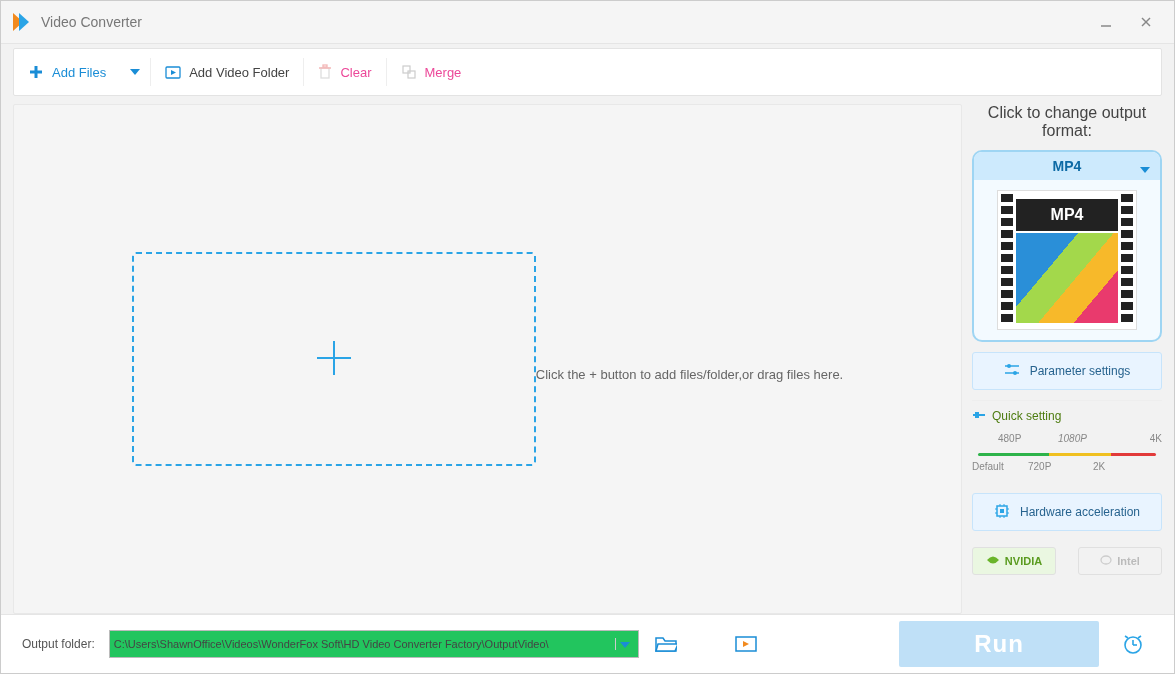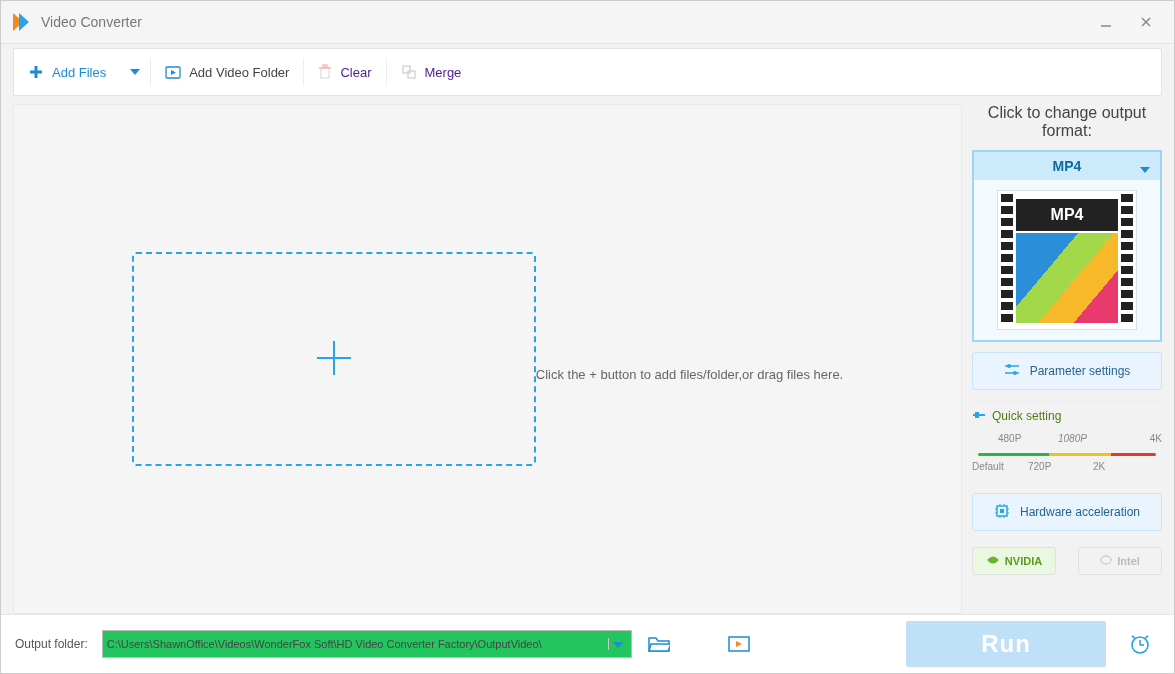--- a/index.html
+++ b/index.html
@@ -4,31 +4,31 @@
 <style>
   html,body{margin:0;padding:0;font-family:"Segoe UI",Arial,sans-serif;font-size:13px;color:#555;background:#fff;}
   .window{width:1175px;height:674px;background:#f2f2f2;border:1px solid #ccc;display:flex;flex-direction:column;box-sizing:border-box;overflow:hidden;}
   .titlebar{height:42px;background:#f5f5f5;display:flex;align-items:center;padding:0 8px;border-bottom:1px solid #e5e5e5;}
   .logo{width:24px;height:24px;margin-right:8px;}
   .title-text{color:#777;font-size:14px;}
   .win-controls{margin-left:auto;display:flex;}
   .win-btn{width:40px;height:30px;display:flex;align-items:center;justify-content:center;color:#888;font-size:14px;cursor:pointer;}
   .toolbar{height:46px;background:#fff;border:1px solid #e3e3e3;margin:4px 12px 0 12px;display:flex;align-items:center;border-radius:2px;}
   .tb-item{display:flex;align-items:center;height:100%;padding:0 14px;cursor:pointer;color:#444;}
-  .tb-item.disabled{color:#4c1d95;cursor:default;}
+  .tb-item.disabled{color:#ec4899;cursor:default;}
   .tb-sep{width:1px;height:60%;background:#eee;}
   .tb-icon{margin-right:8px;display:inline-flex;}
   .main{flex:1;display:flex;margin:8px 12px 0 12px;gap:10px;overflow:hidden;}
   .drop-area-wrap{flex:1;background:#f5f5f5;border:1px solid #e8e8e8;border-radius:2px;display:flex;flex-direction:row;align-items:center;justify-content:center;}
   .drop-box{width:400px;height:210px;border:2px dashed #2aa4e6;border-radius:4px;display:flex;align-items:center;justify-content:center;cursor:pointer;}
   .plus-big{color:#2aa4e6;}
   .drop-hint{margin-top:30px;color:#666;font-size:13px;}
   .side{width:190px;display:flex;flex-direction:column;gap:10px;}
   .side .panel-label{text-align:center;color:#444;font-size:16px;}
-  .format-box{border:2px solid #9ed5f3;border-radius:0;background:#f3faff;overflow:hidden;}
+  .format-box{border:2px solid #9ed5f3;border-radius:10px;background:#f3faff;overflow:hidden;}
   .format-head{height:28px;background:#cdeafd;display:flex;align-items:center;justify-content:center;position:relative;color:#0d6aa5;font-weight:600;font-size:14px;cursor:pointer;}
   .format-head .chev{position:absolute;right:10px;top:8px;}
   .format-body{padding:10px;display:flex;justify-content:center;}
   .mp4-thumb{width:140px;height:140px;border:1px solid #ddd;background:#fff;padding:3px;box-sizing:border-box;position:relative;}
   .mp4-thumb .film{position:absolute;left:3px;top:3px;bottom:3px;width:12px;background:repeating-linear-gradient(#222 0 8px,#fff 8px 12px);}
   .mp4-thumb .film.r{left:auto;right:3px;}
   .mp4-thumb .label{position:absolute;top:8px;left:18px;right:18px;height:32px;background:#222;color:#fff;font-weight:bold;font-size:16px;display:flex;align-items:center;justify-content:center;}
   .mp4-thumb .collage{position:absolute;top:42px;left:18px;right:18px;bottom:6px;background:linear-gradient(130deg,#2a8fd8 0 35%,#a3d84b 35% 55%,#f7b92a 55% 75%,#e93a6d 75% 100%);}
   .side-btn{height:36px;background:#e9f4ff;border:1px solid #c7e4fb;border-radius:3px;display:flex;align-items:center;justify-content:center;gap:10px;cursor:pointer;color:#27638f;font-size:12px;}
   .quick-block{border-top:1px solid #eee;padding-top:8px;}
@@ -36,21 +36,21 @@
   .quick-scale{position:relative;height:42px;}
   .scale-line{position:absolute;top:20px;left:6px;right:6px;height:3px;background:linear-gradient(to right,#2db34a 0 40%,#f0c020 40% 75%,#e23a3a 75% 100%);border-radius:2px;}
   .scale-label{position:absolute;font-size:10px;color:#888;}
   .scale-label.top{top:0;}
   .scale-label.bot{top:28px;}
   .hw-row{margin-top:8px;}
   .chips{display:flex;gap:22px;margin-top:16px;}
   .chip{flex:1;height:26px;border:1px solid #e0e0e0;border-radius:3px;display:flex;align-items:center;justify-content:center;gap:5px;font-size:11px;font-weight:bold;cursor:pointer;}
   .chip.nv{background:#eaf7e1;color:#5a9b1f;}
   .chip.intel{color:#bbb;}
-  .footer{height:58px;background:#fff;border-top:1px solid #e5e5e5;display:flex;align-items:center;padding:0 14px;gap:14px;}
+  .footer{height:58px;background:#fff;border-top:1px solid #e5e5e5;display:flex;align-items:center;padding:0 21px;gap:14px;}
   .out-label{color:#555;font-size:12px;}
   .out-path{flex:0 0 520px;height:26px;border:1px solid #bbb;display:flex;align-items:center;padding:0 4px;background:#22c55e;font-size:11px;color:#444;}
   .out-path .val{flex:1;overflow:hidden;white-space:nowrap;text-overflow:ellipsis;}
   .out-path .dd{width:18px;text-align:center;color:#1a8dd6;cursor:pointer;border-left:1px solid #ccc;}
   .ficon{width:26px;height:26px;display:flex;align-items:center;justify-content:center;cursor:pointer;color:#1a8dd6;}
   .run-btn{margin-left:auto;width:200px;height:46px;background:#bfe0f7;color:#fff;font-size:24px;font-weight:bold;letter-spacing:1px;display:flex;align-items:center;justify-content:center;cursor:pointer;border-radius:2px;}
   .clock-btn{width:40px;height:40px;display:flex;align-items:center;justify-content:center;color:#2aa4e6;cursor:pointer;}
 </style>
 </head>
 <body>

